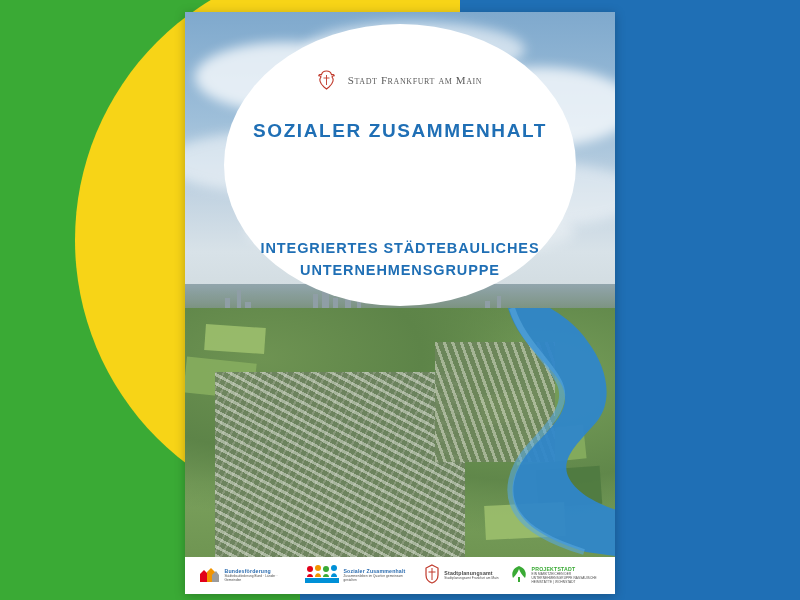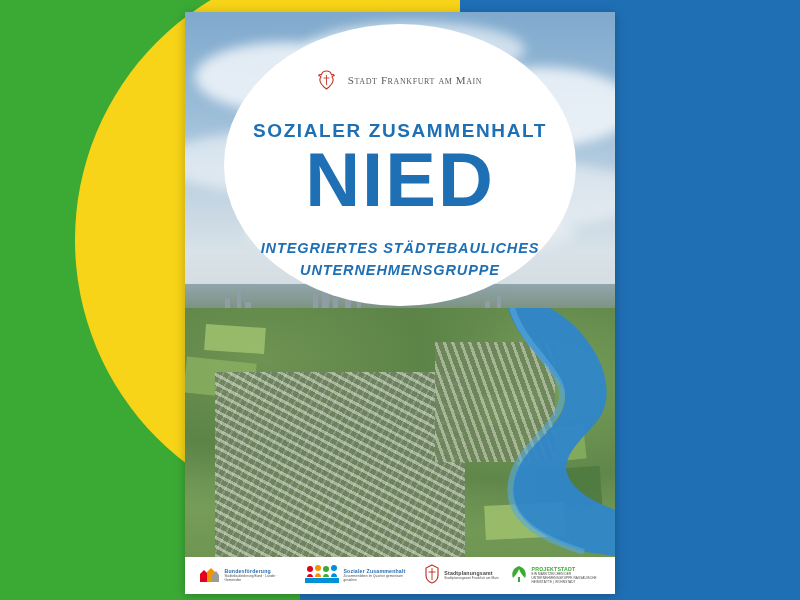--- a/index.html
+++ b/index.html
@@ -199,21 +199,20 @@
     font-size: 76px;
     letter-spacing: 2px;
     line-height: 1;
   }
   .subtitle {
     position: absolute;
     left: 0; right: 0;
     top: 226px;
     text-align: center;
     color: #1f6fb5;
-    font-style: italic;
     font-weight: bold;
     font-size: 14.5px;
     letter-spacing: 0.9px;
     line-height: 1.5;
   }
 
   
   .logobar {
     position: absolute;
     left: 0; bottom: 0;
@@ -310,21 +309,20 @@
             <svg width="17" height="20" viewBox="0 0 17 20">
               <path d="M8.5 1 C6 1 4 2.6 3.4 4.8 C2.2 4.2 1 4.6 0.8 5.6 C1.8 5.6 2.6 6 3 6.8 C2 8 1.6 9.6 2 11.2 C2.6 13.6 4.4 15.6 6 17 L8.5 19 L11 17 C12.6 15.6 14.4 13.6 15 11.2 C15.4 9.6 15 8 14 6.8 C14.4 6 15.2 5.6 16.2 5.6 C16 4.6 14.8 4.2 13.6 4.8 C13 2.6 11 1 8.5 1 Z" fill="#ffffff" stroke="#c0392b" stroke-width="1.1"></path>
               <path d="M8.5 5 L8.5 15 M5.5 8 L11.5 8" stroke="#c0392b" stroke-width="0.9"></path>
             </svg>
           </span>
           <span class="crest-text">Stadt Frankfurt am Main</span>
         </span>
       </div>
 
       <div class="kicker">SOZIALER ZUSAMMENHALT</div>
-      <div class="bigtitle">NIED</div>
       <div class="subtitle">
         <span>INTEGRIERTES STÄDTEBAULICHES</span><br>
         <span>UNTERNEHMENSGRUPPE</span>
       </div>
     </div>
 
     <div class="logobar">
 
       <div class="logo">
         <span class="logo-mark">

